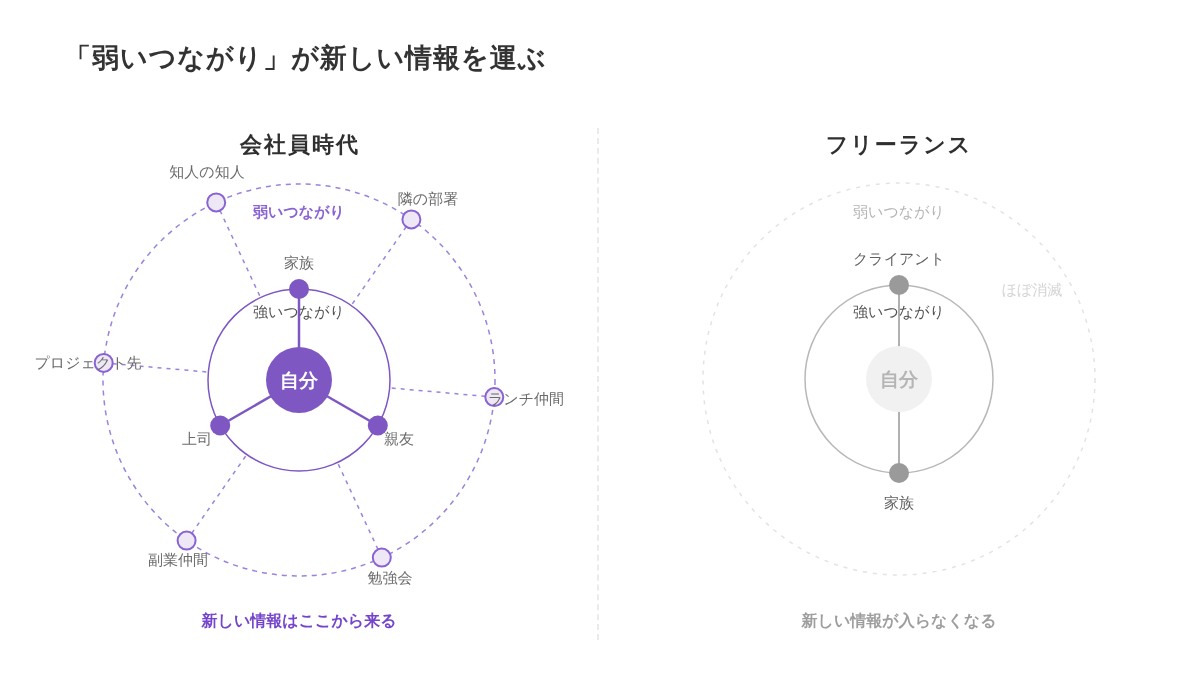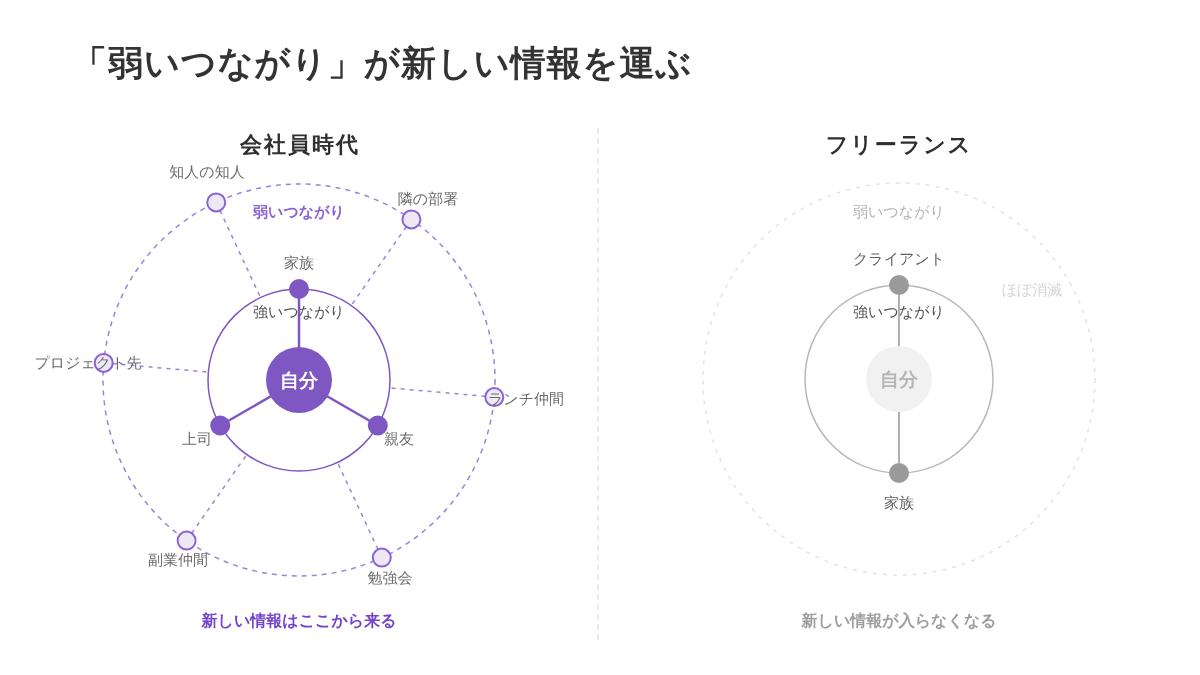--- a/index.html
+++ b/index.html
@@ -3,22 +3,22 @@
 <meta charset="utf-8">
 <style>
   html, body { margin: 0; padding: 0; background: #ffffff; }
   body {
     font-family: "Liberation Sans", "DejaVu Sans", sans-serif;
     width: 1200px; height: 675px; overflow: hidden;
   }
   .canvas { position: relative; width: 1200px; height: 675px; background: #ffffff; }
 
   .slide-title {
-    position: absolute; left: 72px; top: 40px; margin: 0;
-    font-size: 35px; font-weight: 700; letter-spacing: 1px; color: #333333;
+    position: absolute; left: 64px; top: 40px; margin: 0;
+    font-size: 27px; font-weight: 700; letter-spacing: 1px; color: #333333;
   }
 
   .panel { position: absolute; top: 118px; width: 600px; height: 534px; }
   .panel-left  { left: 0; }
   .panel-right { left: 600px; }
 
   .divider {
     position: absolute; left: 597px; top: 128px; height: 512px; width: 0;
     border-left: 2px dashed #ebebeb;
   }

